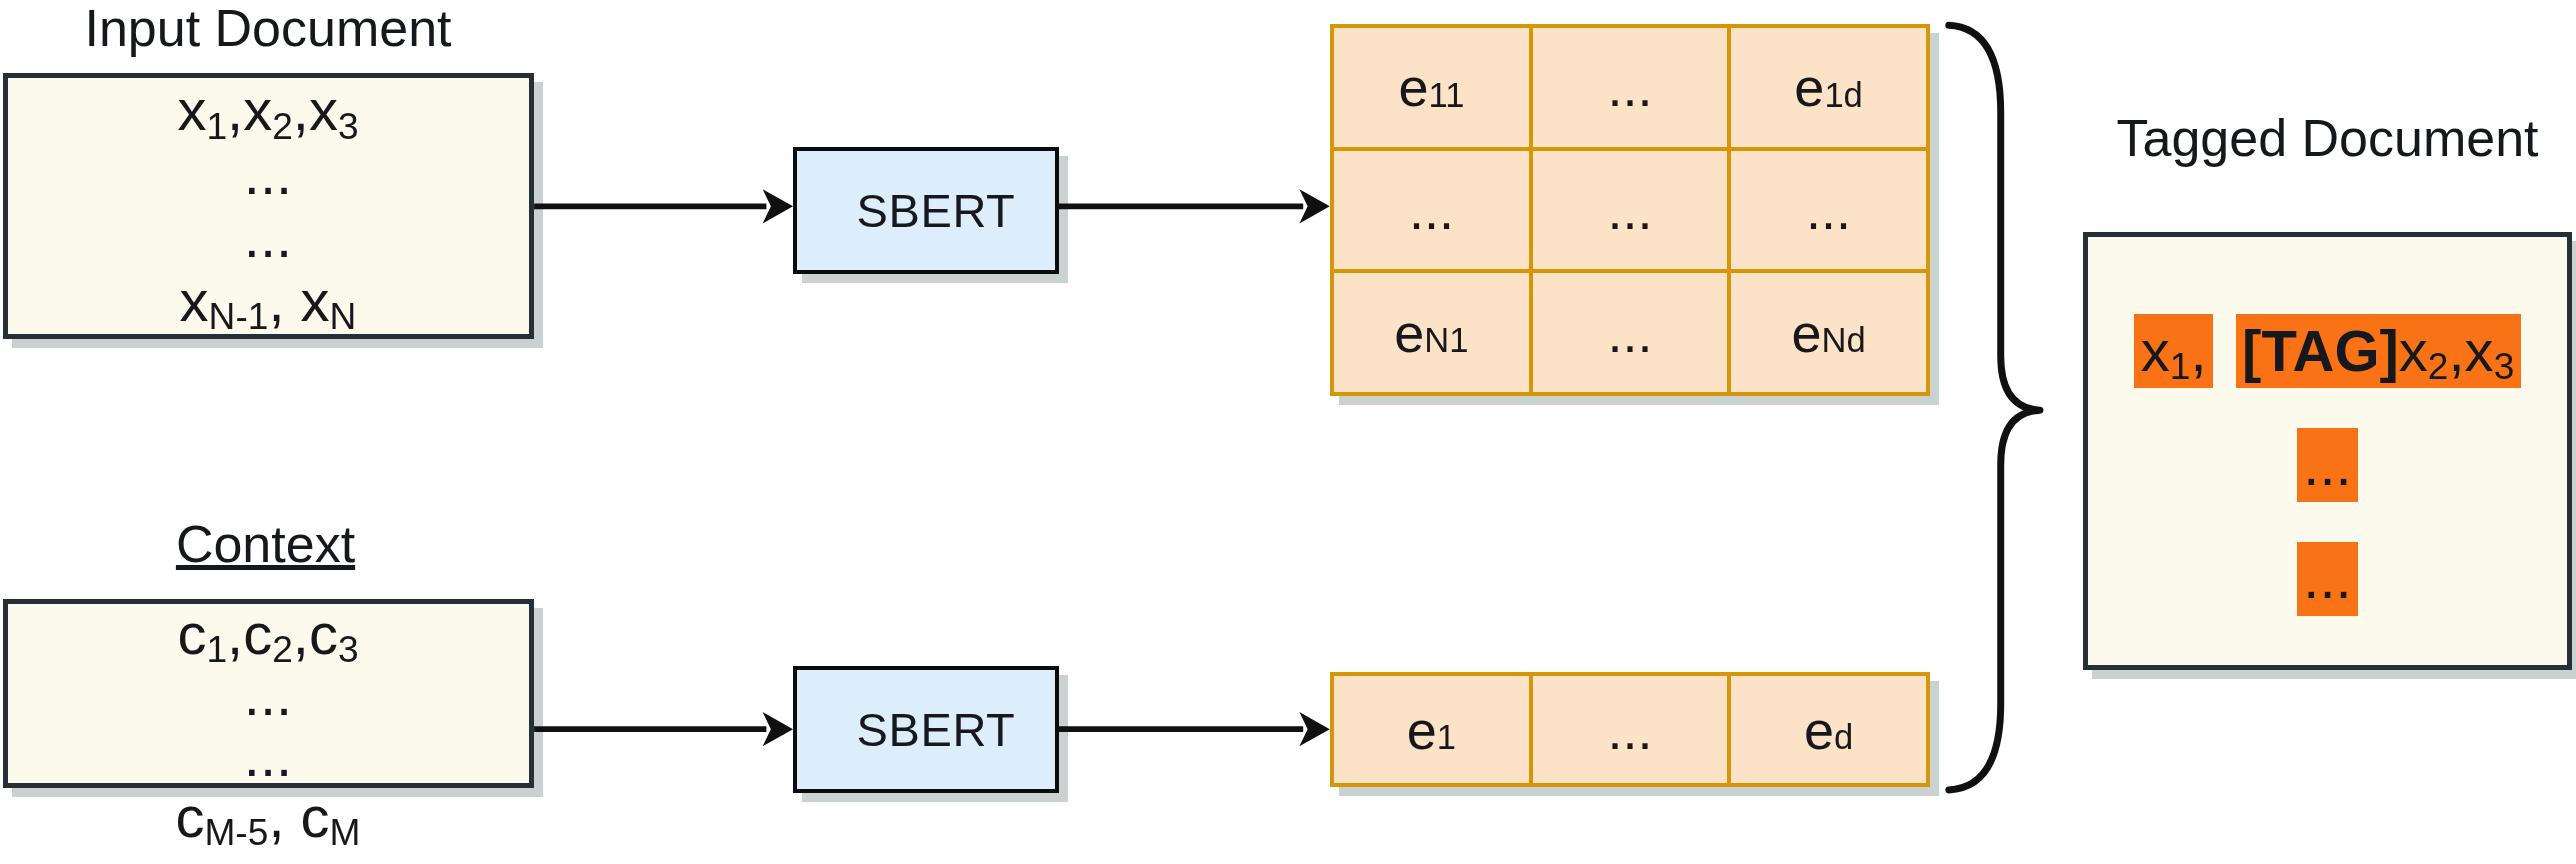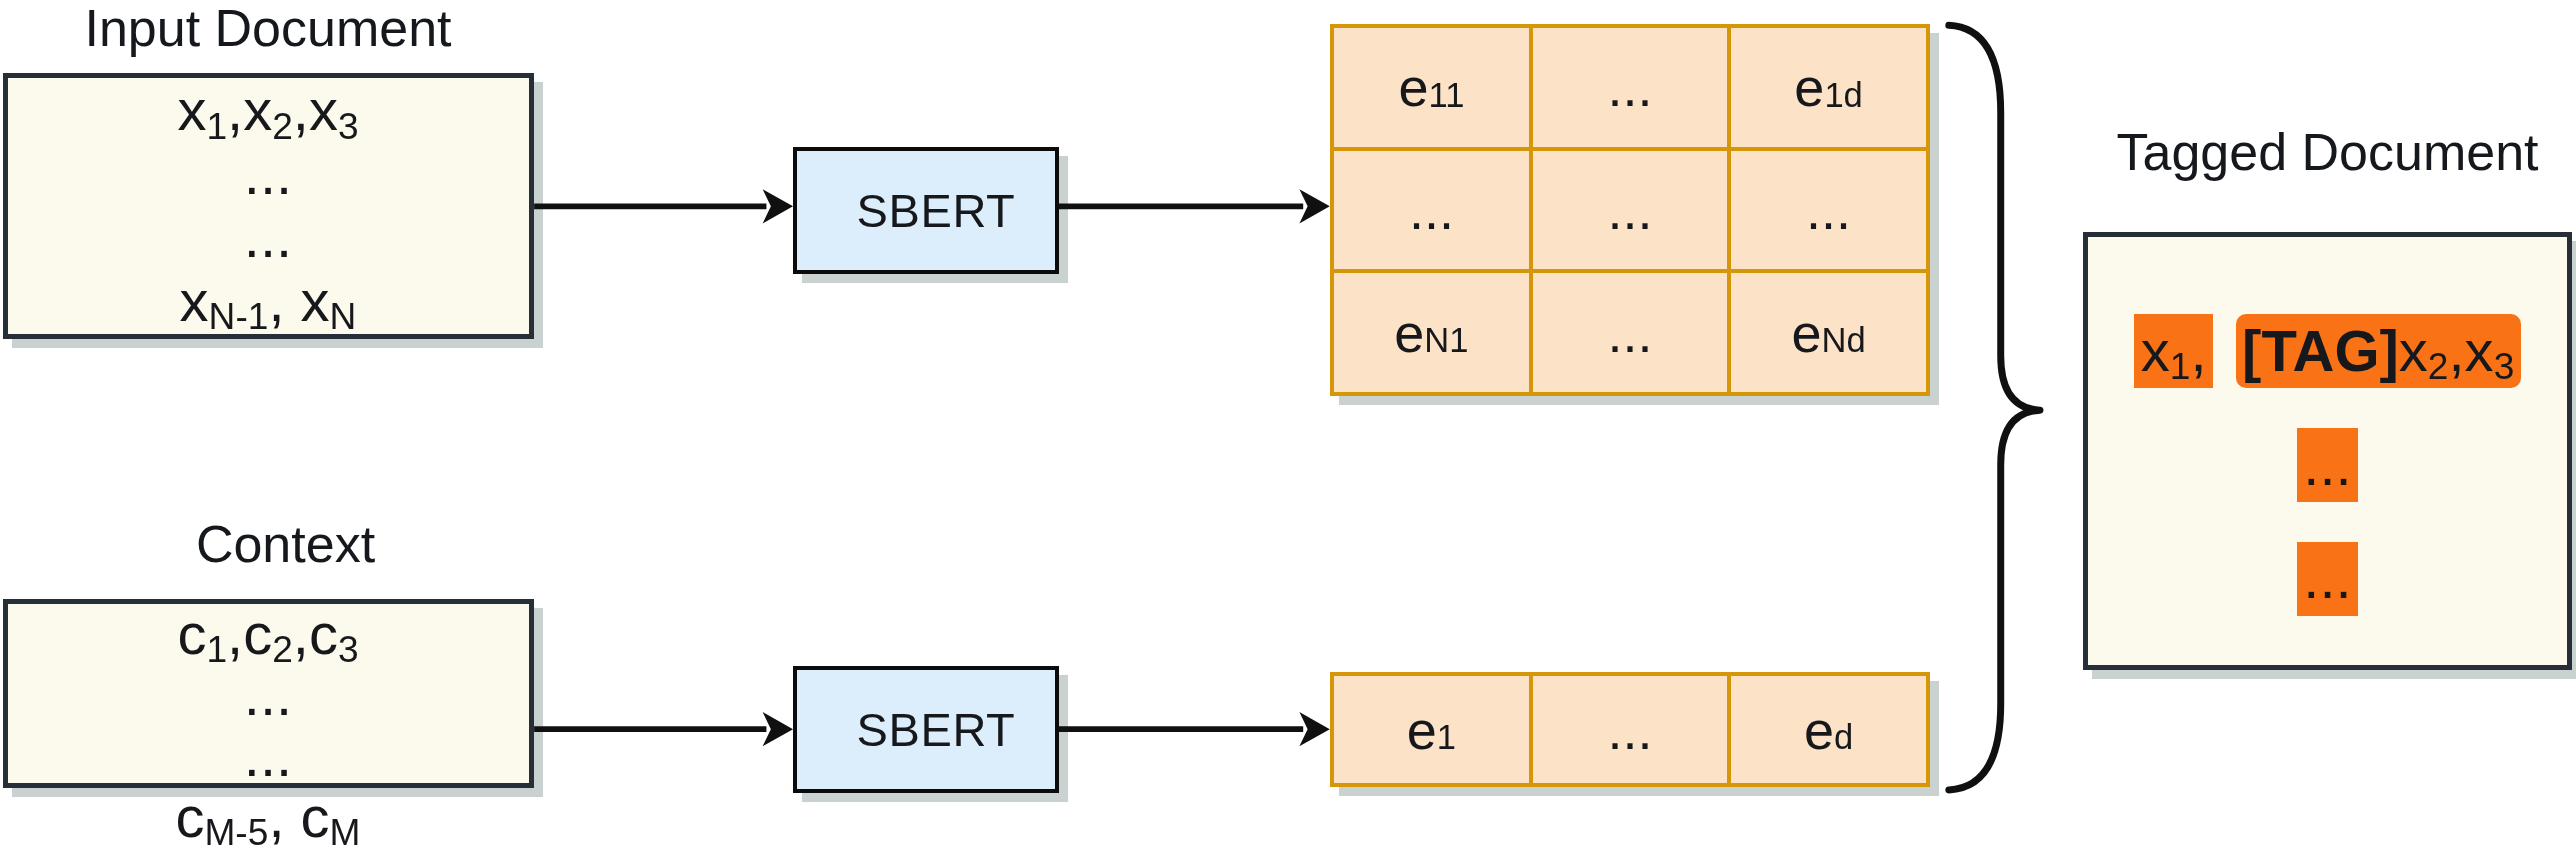--- a/index.html
+++ b/index.html
@@ -76,43 +76,43 @@
   .tagged-box .tline{
     font-size:58px;
     line-height:1.05;
     white-space:nowrap;
   }
   .chunk{
     background:#f97316;
     padding:6.3px 6.3px;
     display:inline-block;
   }
-  .chunk + .chunk{margin-left:23px;border-radius:10px;}
+  .chunk + .chunk{margin-left:23px;}
   sub{
     font-size:64%;
     line-height:0;
     position:relative;
     vertical-align:baseline;
     top:0.22em;
   }
   b{font-weight:bold;}
   #overlay{
     position:absolute;
     left:0;top:0;
     pointer-events:none;
   }
 </style>
 </head>
 <body>
 
 <div id="canvas">
 
   <div class="sec-title" style="left:2.5px;width:531px;top:-2.5px;">Input Document</div>
-  <div class="sec-title" style="left:20px;width:531px;top:514px;">Context</div>
-  <div class="sec-title" style="left:2083px;width:489px;top:122px;">Tagged Document</div>
+  <div class="sec-title" style="left:0;width:531px;top:514px;text-decoration:underline;">Context</div>
+  <div class="sec-title" style="left:2083px;width:489px;top:108px;">Tagged Document</div>
 
   <div class="shape cream-box" style="left:2.5px;top:73px;width:531px;height:266px;">
     <div class="bline">x<sub>1</sub>,x<sub>2</sub>,x<sub>3</sub></div>
     <div class="bline">...</div>
     <div class="bline">...</div>
     <div class="bline">x<sub>N-1</sub>, x<sub>N</sub></div>
   </div>
 
   <div class="shape cream-box" style="left:2.5px;top:599px;width:531px;height:189px;">
     <div class="bline">c<sub>1</sub>,c<sub>2</sub>,c<sub>3</sub></div>

